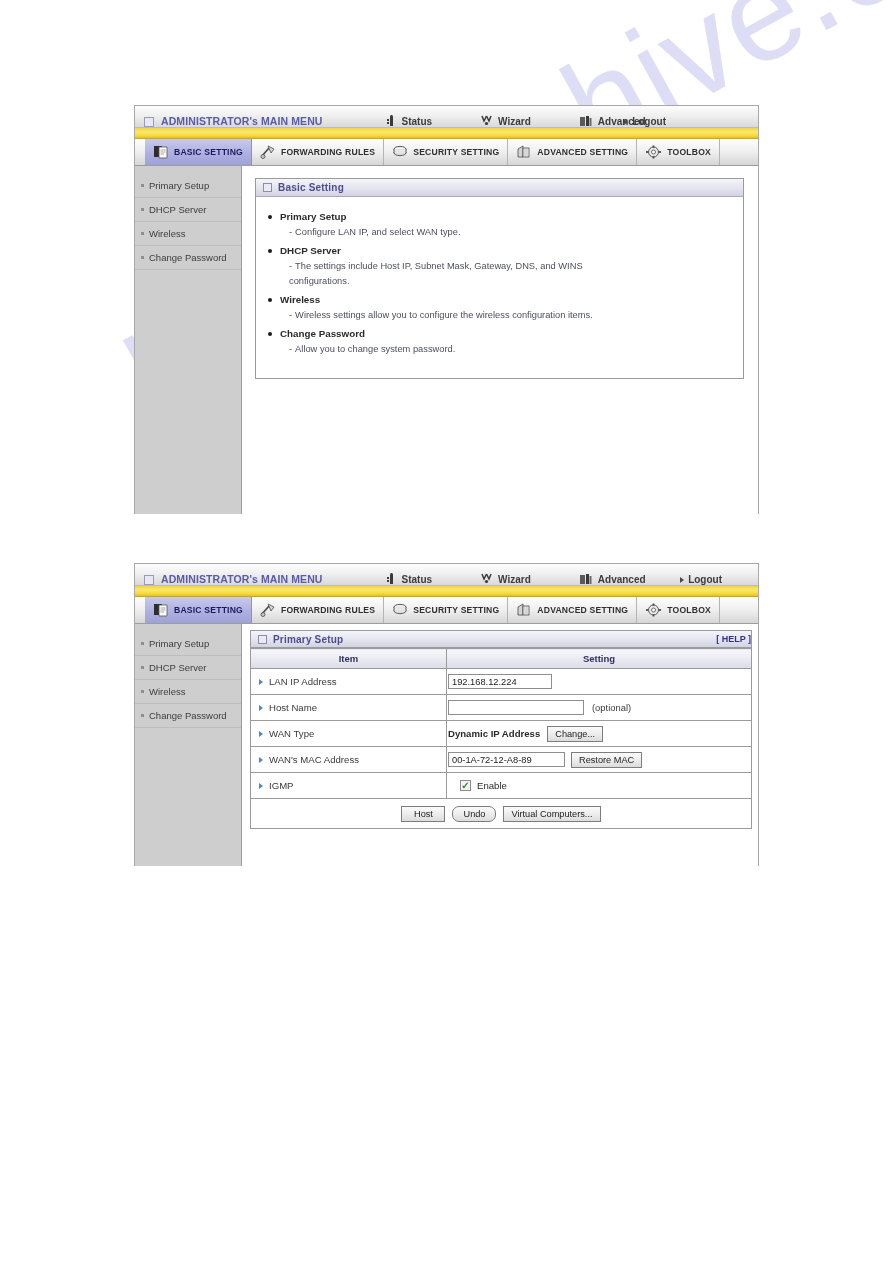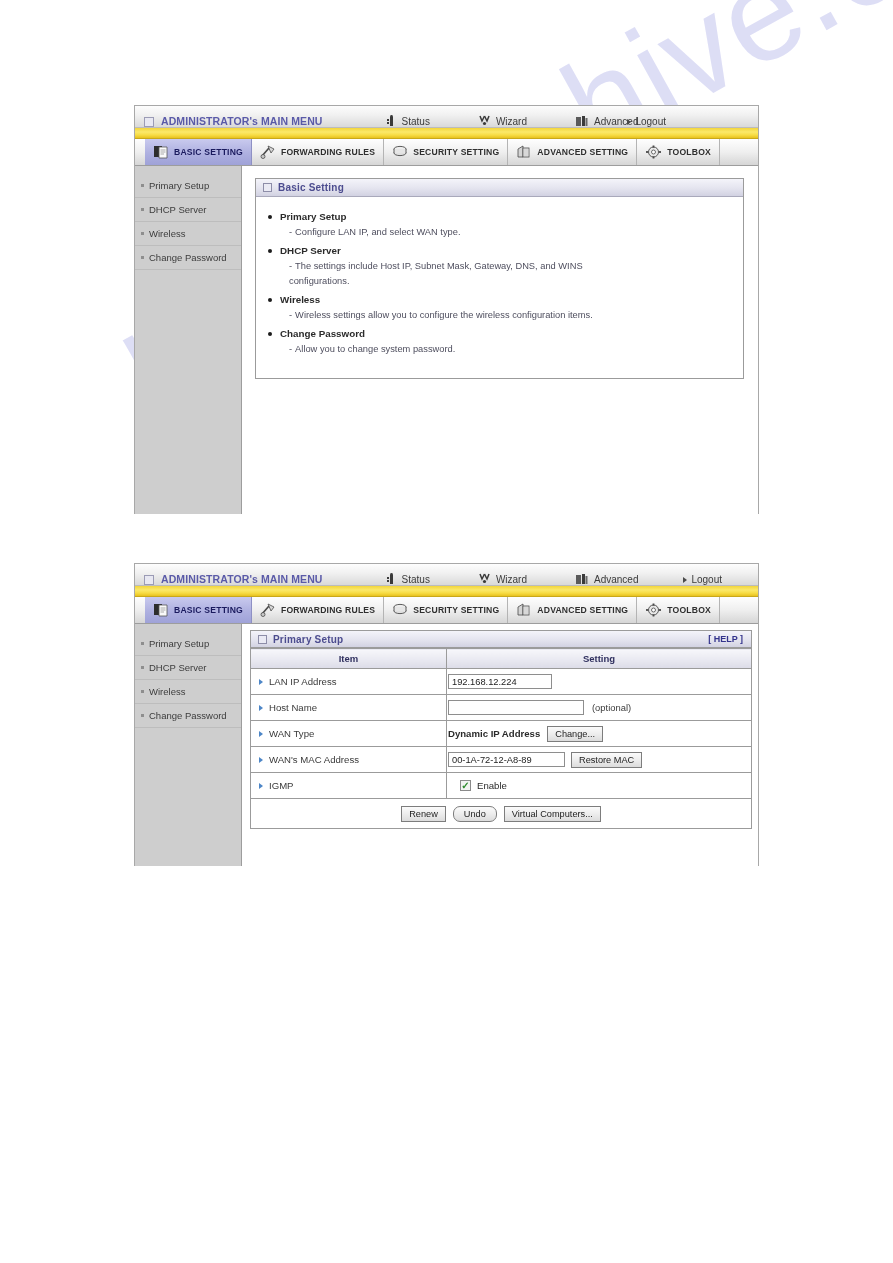--- a/index.html
+++ b/index.html
@@ -60,21 +60,21 @@
   }
   .adm-title{
     color:#5a5aa8;
     font-size:10.5px;
     font-weight:bold;
     letter-spacing:.1px;
     white-space:nowrap;
   }
   .topitem{
     display:flex;align-items:center;
-    font-size:10px;font-weight:normal;color:#3b3b3b;
+    font-size:10px;font-weight:bold;color:#3b3b3b;
     white-space:nowrap;
     margin-top:23px;
   }
   #top-status{ margin-left:62px; }
   #top-wizard{ margin-left:48px; }
   #top-advanced{ margin-left:48px; }
   #top-logout{ position:absolute; right:92px; }
   .topitem .ic{ margin-right:5px; display:flex; align-items:center; }
   .arrow-r{
     width:0;height:0;
@@ -173,21 +173,21 @@
     border:1px solid #8d8da8;
     background:#eaeaf4;
     margin-right:6px;
     flex:0 0 auto;
   }
   .ib-label{
     font-size:10px;font-weight:bold;color:#4c4c8f;
     letter-spacing:.2px;
   }
   .help-link{
-    position:absolute;right:8px;
+    position:absolute;right:0;
     font-size:9px;font-weight:bold;color:#33338c;
   }
   .innerbox-body{ padding:14px 10px 16px 12px; }
 
   ul.blist{ list-style:none; margin:0; padding:0; }
   ul.blist > li{ margin-bottom:5px; }
   .bl-head{
     display:flex;align-items:flex-start;
     font-size:9.8px;font-weight:bold;color:#2b2b2b;
     margin-bottom:3px;
@@ -680,20 +680,20 @@
                       <span class="tick">✓</span>
                     </span>
                 <span>Enable</span>
               </div>
             </td>
           </tr>
         </tbody>
           </table>
 
         <div class="btnbar">
-          <span class="btn" style="min-width:44px;">Renew</span>
+          <span class="btn" style="min-width:44px;">Host</span>
           <span class="btn" style="min-width:44px;border-radius:7px;">Undo</span>
           <span class="btn">Virtual Computers...</span>
         </div>
       </div>
     </div>
   </div>
 </div>
 
 </body></html>

